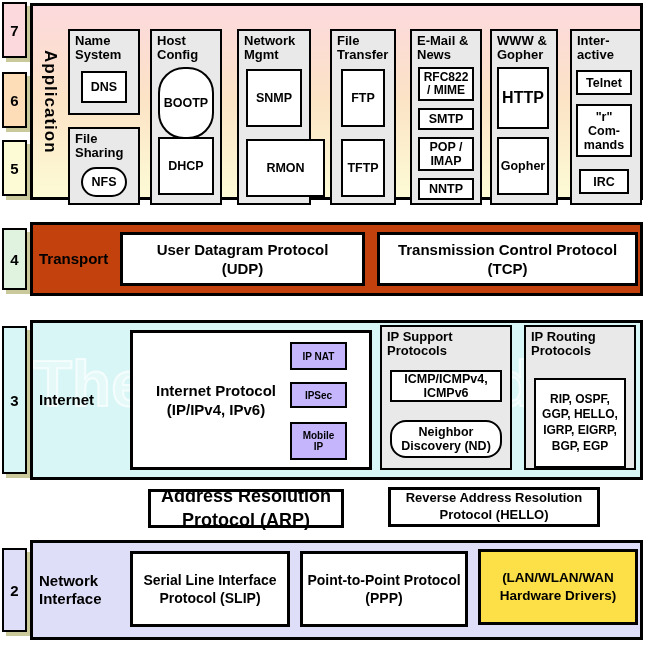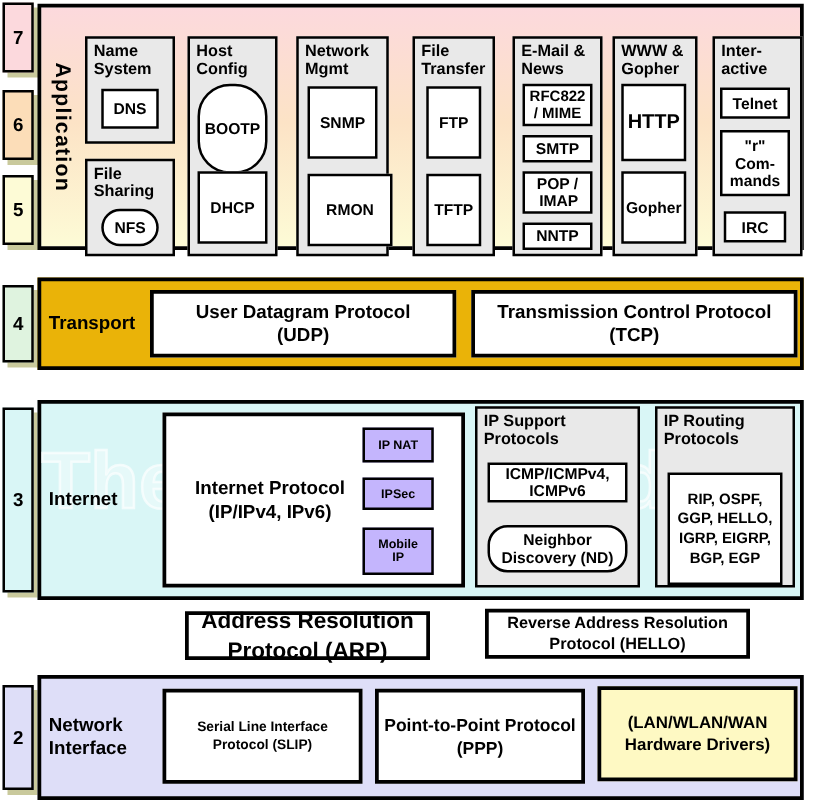--- a/index.html
+++ b/index.html
@@ -14,21 +14,21 @@
   .n7 { top:2px;   height:56px;  background:#fcd9dd; }
   .n6 { top:72px;  height:56px;  background:#fcddb8; }
   .n5 { top:140px; height:56px;  background:#fdfbd6; }
   .n4 { top:228px; height:62px;  background:#dff3df; }
   .n3 { top:326px; height:148px; background:#d9f6f6; }
   .n2 { top:548px; height:84px;  background:#dedef8; }
 
   
   .band { position:absolute; left:30px; width:613px; border:3px solid #000; }
   .app       { top:3px;   height:197px; background:linear-gradient(180deg,#fcd9dd 0%,#fce3c6 48%,#fdfbd6 100%); }
-  .transport { top:222px; height:74px;  background:#eab308; }
+  .transport { top:222px; height:74px;  background:#c2410c; }
   .internet  { top:320px; height:160px; background:#d9f6f6; overflow:hidden; }
   .netif     { top:540px; height:100px; background:#dedef8; }
 
   .vlabel { position:absolute; left:4px; top:0; height:100%; width:26px;
             writing-mode:vertical-rl; display:flex; align-items:center;
             justify-content:center; font-size:17px; letter-spacing:1px; }
   .bandlabel { position:absolute; left:6px; top:0; height:100%; display:flex;
                align-items:center; font-size:15px; white-space:pre-line; line-height:1.2; }
 
   
@@ -44,26 +44,26 @@
   .gtitle { padding:3px 2px 0 5px; font-size:13px; line-height:1.1; white-space:pre-line; }
 
   .wbox { position:absolute; background:#fff; border:2px solid #000; display:flex;
           align-items:center; justify-content:center; text-align:center;
           font-size:12.5px; line-height:1.12; white-space:pre-line; }
   .b-dns   { left:11px; top:40px;  width:46px; height:32px; }
   .b-nfs   { left:11px; top:38px;  width:46px; height:30px;border-radius:15px; }
   .b-bootp { left:6px;  top:36px;  width:56px; height:72px;border-radius:26px; }
   .b-dhcp  { left:6px;  top:106px; width:56px; height:58px; }
   .b-snmp  { left:7px;  top:38px;  width:56px; height:58px; }
-  .b-rmon  { left:7px;  top:108px; width:68px; height:58px; }
+  .b-rmon  { left:7px;  top:108px; width:79px; height:58px; }
   .b-ftp   { left:9px;  top:38px;  width:44px; height:58px; }
   .b-tftp  { left:9px;  top:108px; width:44px; height:58px; }
   .b-rfc   { left:6px;  top:36px;  width:56px; height:34px; font-size:12px; }
   .b-smtp  { left:6px;  top:77px;  width:56px; height:22px; }
-  .b-pop   { left:6px;  top:106px; width:56px; height:34px;text-align:right; }
+  .b-pop   { left:6px;  top:106px; width:56px; height:34px; }
   .b-nntp  { left:6px;  top:147px; width:56px; height:22px; }
   .b-http  { left:5px;  top:36px;  width:52px; height:62px; font-size:16px; }
   .b-goph  { left:5px;  top:106px; width:52px; height:58px; }
   .b-tel   { left:4px;  top:39px;  width:56px; height:25px; }
   .b-rcmd  { left:4px;  top:73px;  width:56px; height:53px; }
   .b-irc   { left:7px;  top:138px; width:50px; height:25px; }
 
   
   .wbig { position:absolute; background:#fff; border:3px solid #000; display:flex;
           align-items:center; justify-content:center; text-align:center;
@@ -92,23 +92,23 @@
   .watermark { position:absolute; left:0; top:24px; font-size:64px; white-space:nowrap;
                color:rgba(255,255,255,0.35); -webkit-text-stroke:2px rgba(255,255,255,0.65);
                pointer-events:none; }
 
   
   .b-arp  { left:148px; top:489px; width:196px; height:39px; font-size:18px; }
   .b-rarp { left:388px; top:487px; width:212px; height:40px; font-size:13px; }
   .b-arp, .b-rarp { position:absolute; }
 
   
-  .b-slip { left:97px;  top:8px; width:160px; height:76px; font-size:11px; }
+  .b-slip { left:97px;  top:8px; width:160px; height:76px; font-size:14px; }
   .b-ppp  { left:267px; top:8px; width:168px; height:76px; font-size:14px; }
-  .b-hw   { left:445px; top:6px; width:160px; height:76px; font-size:13.5px; background:#fef9c3; }
+  .b-hw   { left:445px; top:6px; width:160px; height:76px; font-size:13.5px; background:#fde047; }
 </style>
 </head>
 <body>
 
 <div class="stage">
 
   <div class="numbox n7">7</div>
   <div class="numbox n6">6</div>
   <div class="numbox n5">5</div>
   <div class="numbox n4">4</div>

